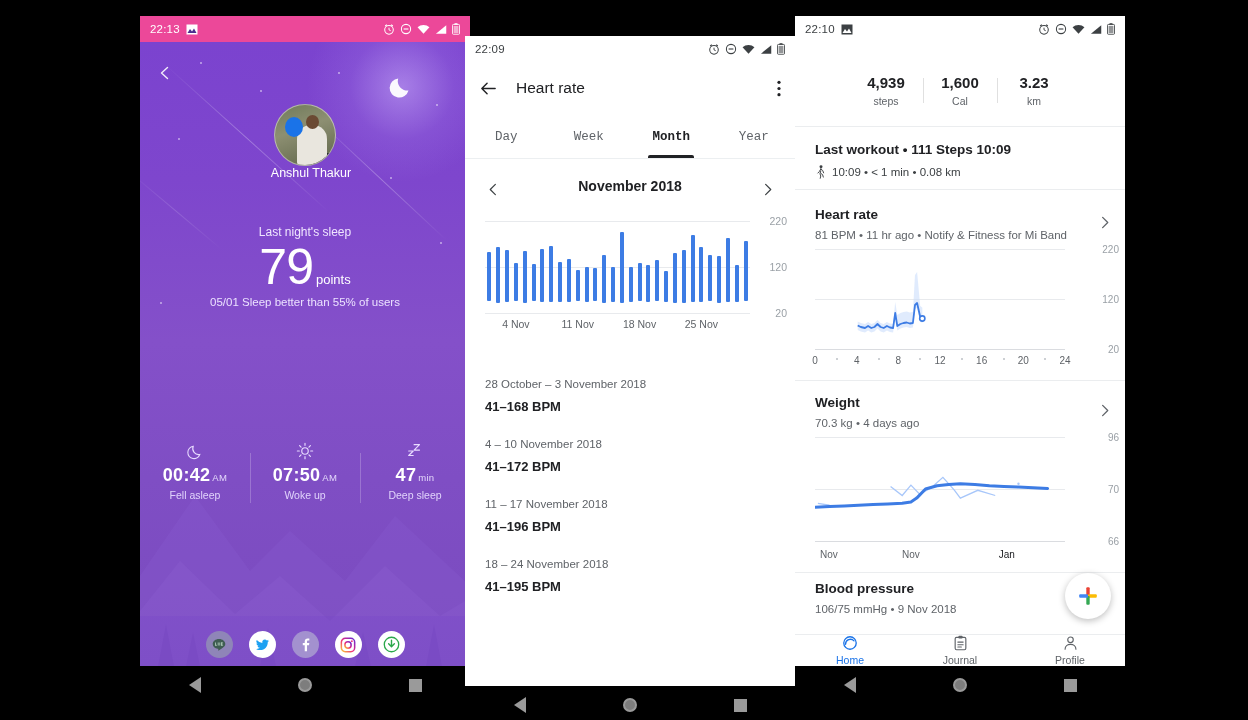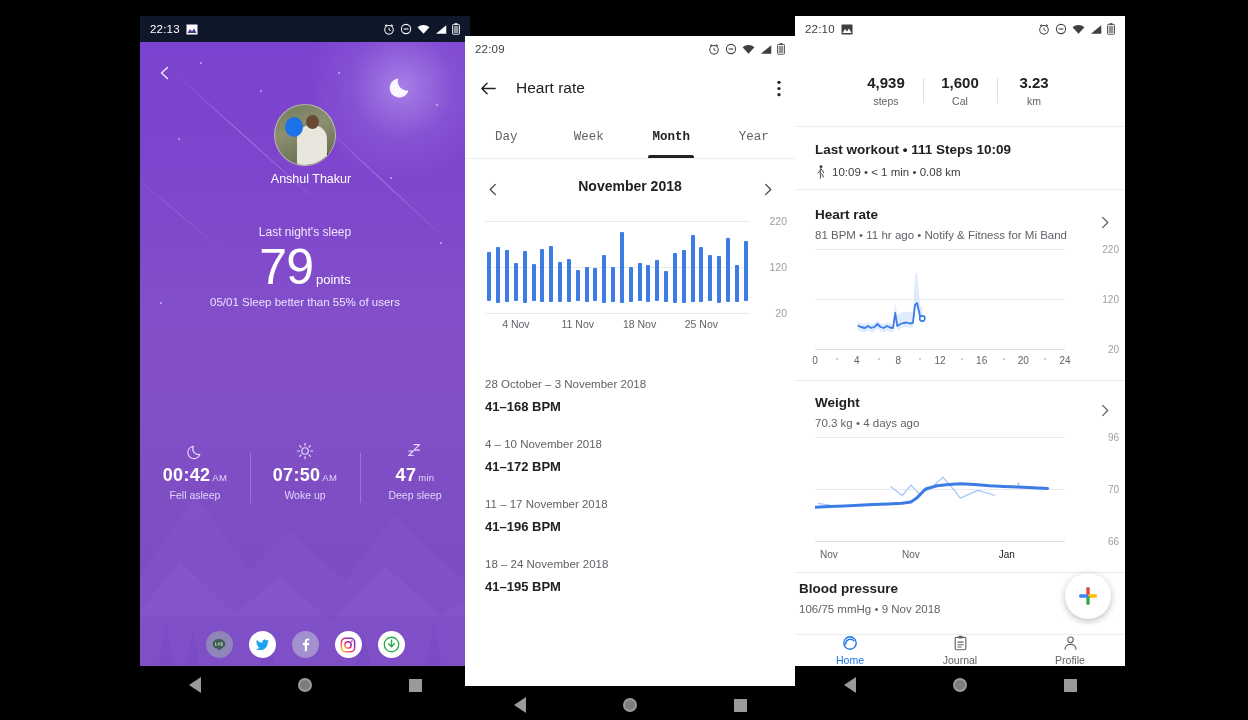--- a/index.html
+++ b/index.html
@@ -26,21 +26,21 @@
   .circ-home { width: 14px; height: 14px; border-radius: 50%; border: 2px solid #9a9a9a; background: #7d7d7d; }
   .sq-recent { width: 13px; height: 13px; background: #9a9a9a; }
 
   
   .statusbar {
     height: 26px; display: flex; align-items: center; padding: 0 10px;
     font-size: 11.5px; letter-spacing: .2px;
   }
   .statusbar .sb-left { display: flex; align-items: center; gap: 6px; }
   .statusbar .sb-right { margin-left: auto; display: flex; align-items: center; gap: 5px; }
-  .sb-dark { background: #0f172a; color: #fff; }
+  .sb-dark { background: #ec4899; color: #fff; }
   .sb-light { background: #fff; color: #3c4043; }
 
   .ico { display: inline-block; line-height: 1; }
   .ico svg { display: block; }
 
   
   .sleep-bg {
     position: absolute; left: 0; top: 26px; width: 330px; height: 624px;
     background:
       radial-gradient(circle at 262px 45px, rgba(210,185,255,0.50) 0px, rgba(175,140,240,0.18) 52px, rgba(140,100,220,0) 95px),
@@ -57,21 +57,21 @@
     position: absolute; left: 50%; transform: translateX(-50%); top: 88px;
     width: 62px; height: 62px; border-radius: 50%; overflow: hidden;
     border: 1.5px solid rgba(255,255,255,.45);
     background: linear-gradient(160deg,#6f7a5a 0%, #8d8f72 40%, #5d6448 100%);
   }
   .avatar .av-person { position:absolute; right: 8px; bottom: 0; width: 30px; height: 40px; background:#e9e6de; border-radius: 14px 14px 3px 3px; }
   .avatar .av-head { position:absolute; right: 16px; top: 10px; width: 13px; height: 14px; border-radius: 50%; background:#6b4a33; }
   .avatar .av-balloon { position:absolute; left: 10px; top: 12px; width: 18px; height: 20px; border-radius: 50%; background:#1a73e8; }
   .avatar .av-leg { position:absolute; right: 4px; bottom: 0; width: 26px; height: 12px; background:#2b2b3a; }
 
-  .p1-name { position: absolute; top: 156px; width: 330px; text-align: center; color: #fff; font-size: 12.5px; padding-left: 12px; }
+  .p1-name { position: absolute; top: 150px; width: 330px; text-align: center; color: #fff; font-size: 12.5px; padding-left: 12px; }
   .p1-lns  { position: absolute; top: 209px; width: 330px; text-align: center; color: #efe6ff; font-size: 12px; }
   .p1-score{ position: absolute; top: 222px; width: 330px; text-align: center; color: #fff; }
   .p1-score .num { font-size: 50px; font-weight: 300; letter-spacing: -1px; vertical-align: baseline; }
   .p1-score .unit{ font-size: 13px; margin-left: 3px; }
   .p1-sub  { position: absolute; top: 280px; width: 330px; text-align: center; color: #ece2ff; font-size: 11.5px; }
 
   .p1-stats { position: absolute; left: 0; top: 425px; width: 330px; height: 68px; display: flex; }
   .p1-stat { flex: 1; position: relative; text-align: center; color: #fff; }
   .p1-stat + .p1-stat::before { content:""; position:absolute; left:0; top:12px; bottom:6px; width:1px; background: rgba(255,255,255,.22); }
   .p1-stat .sico { height: 20px; display:flex; align-items:center; justify-content:center; margin-bottom: 4px; }
@@ -136,21 +136,21 @@
 
   .p3-hr { position: absolute; top: 187px; left: 0; width: 330px; height: 170px; }
   .p3-hr .head { position: absolute; left: 20px; top: 4px; }
   .p3-plot { position: absolute; left: 20px; width: 250px; }
   .p3-gl { position: absolute; left: 0; width: 100%; height: 1px; background: #e8eaed; }
   .p3-ylab { position: absolute; right: 6px; font-size: 10px; color: #9aa0a6; transform: translateY(-50%); }
   .p3-xlab { position: absolute; font-size: 10px; color: #5f6368; transform: translateX(-50%); }
   .p3-xtick { position: absolute; width: 2px; height: 2px; border-radius: 50%; background: #bdc1c6; }
 
   .p3-wt { position: absolute; top: 375px; left: 0; width: 330px; height: 180px; }
-  .p3-bp { position: absolute; top: 565px; left: 4px; width: 300px; }
+  .p3-bp { position: absolute; top: 565px; left: 20px; width: 300px; }
 
   .p3-fab { position: absolute; right: 14px; top: 557px; width: 46px; height: 46px; border-radius: 50%; background: #fff; box-shadow: 0 2px 7px rgba(0,0,0,.26); display:flex; align-items:center; justify-content:center; }
 
   .p3-bottomnav { position: absolute; left: 0; top: 618px; width: 330px; height: 32px; background: #fff; border-top: 1px solid #ebedef; display: flex; }
   .p3-navitem { flex: 1; display: flex; flex-direction: column; align-items: center; justify-content: center; gap: 3px; font-size: 10.5px; color: #5f6368; }
   .p3-navitem.active { color: #1a73e8; }
 </style>
 </head>
 <body>
 

